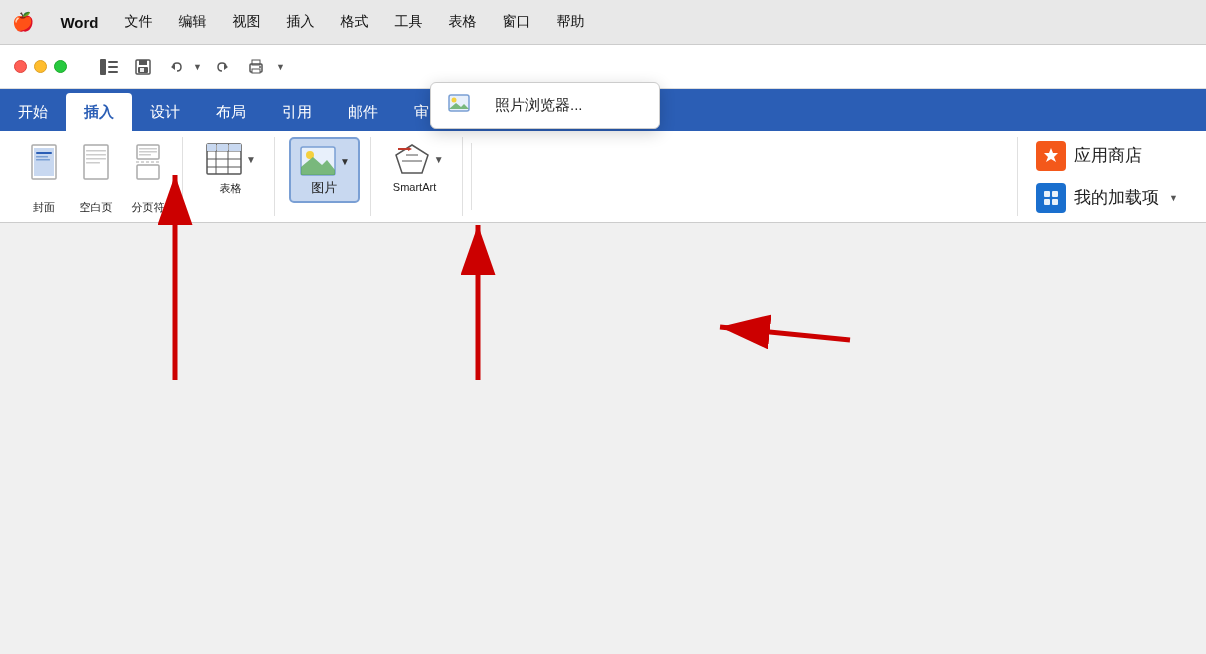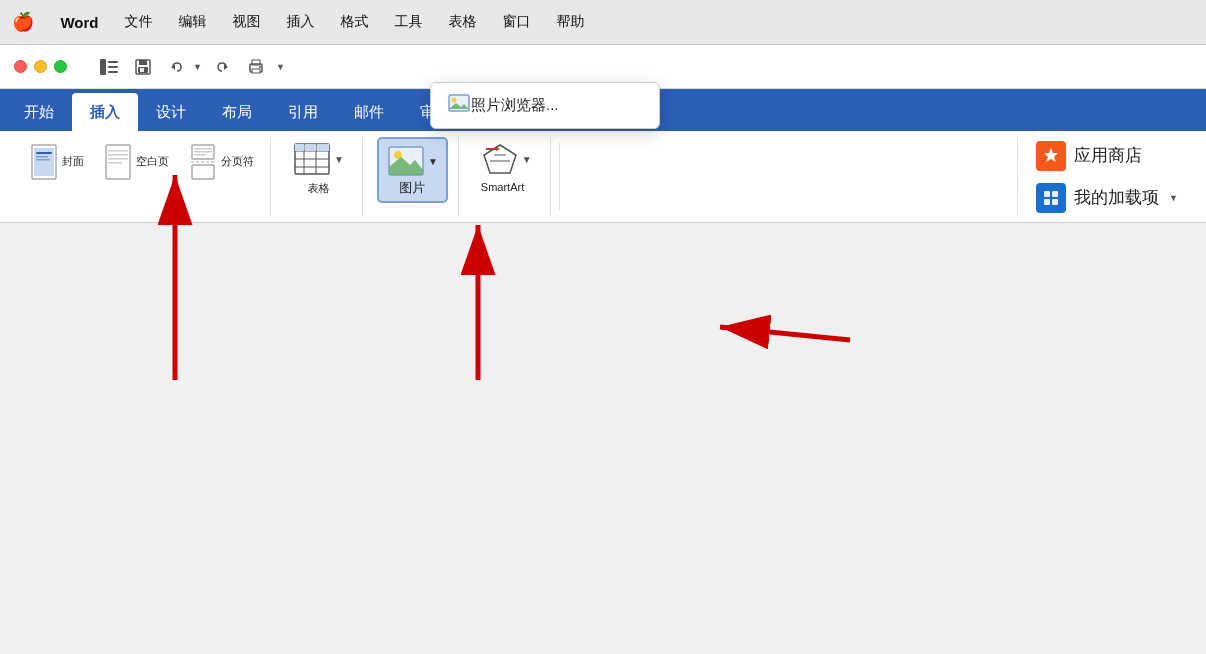--- a/index.html
+++ b/index.html
@@ -74,21 +74,21 @@
       font-size: 14px;
       color: #555;
     }
 
     
     .ribbon-tabs {
       display: flex;
       align-items: stretch;
       height: 42px;
       background: #2b5eb5;
-      padding: 0 6px;
+      padding: 0 0;
     }
     .ribbon-tab {
       display: flex;
       align-items: center;
       padding: 0 18px;
       color: #fff;
       font-size: 15px;
       cursor: pointer;
       border-radius: 4px 4px 0 0;
       margin-top: 4px;
@@ -124,26 +124,27 @@
 
     .ribbon-group-items {
       display: flex;
       gap: 4px;
       align-items: flex-start;
       flex: 1;
     }
 
     .ribbon-btn {
       display: flex;
-      flex-direction: row;
+      flex-direction: column;
       align-items: center;
       padding: 4px 6px;
       border-radius: 4px;
       cursor: pointer;
       min-width: 48px;
+      gap: 18px;
     }
     .ribbon-btn .icon-area {
       width: 36px;
       height: 42px;
       display: flex;
       align-items: center;
       justify-content: center;
       font-size: 28px;
     }
     .ribbon-btn .btn-label {
@@ -163,21 +164,21 @@
       border: 1px solid #ccc;
       border-radius: 6px;
       box-shadow: 0 4px 16px rgba(0,0,0,0.18);
       z-index: 100;
       overflow: hidden;
     }
     .dropdown-item {
       display: flex;
       align-items: center;
       padding: 10px 16px;
-      gap: 0;
+      gap: 24px;
       font-size: 15px;
       color: #222;
       cursor: pointer;
     }
     .dropdown-item.selected {
       background: #1a6fce;
       color: #fff;
     }
     .dropdown-item .item-icon {
       font-size: 20px;

